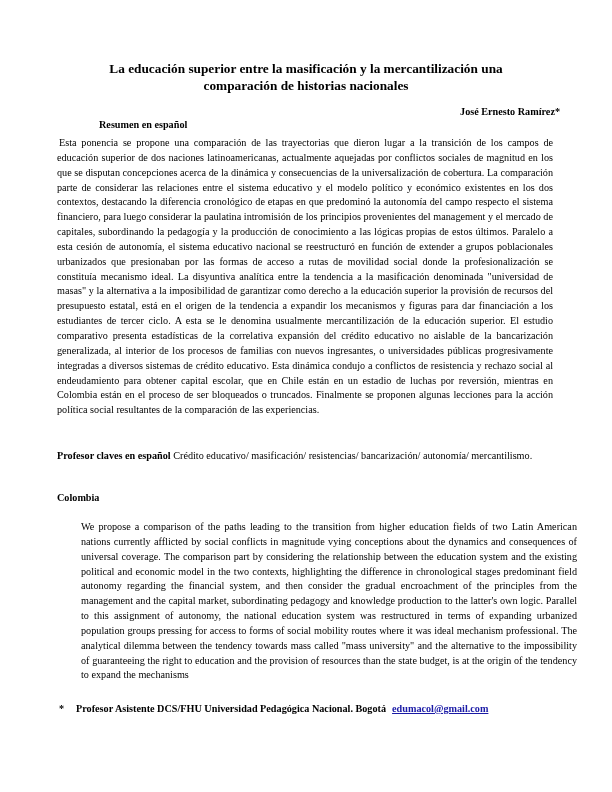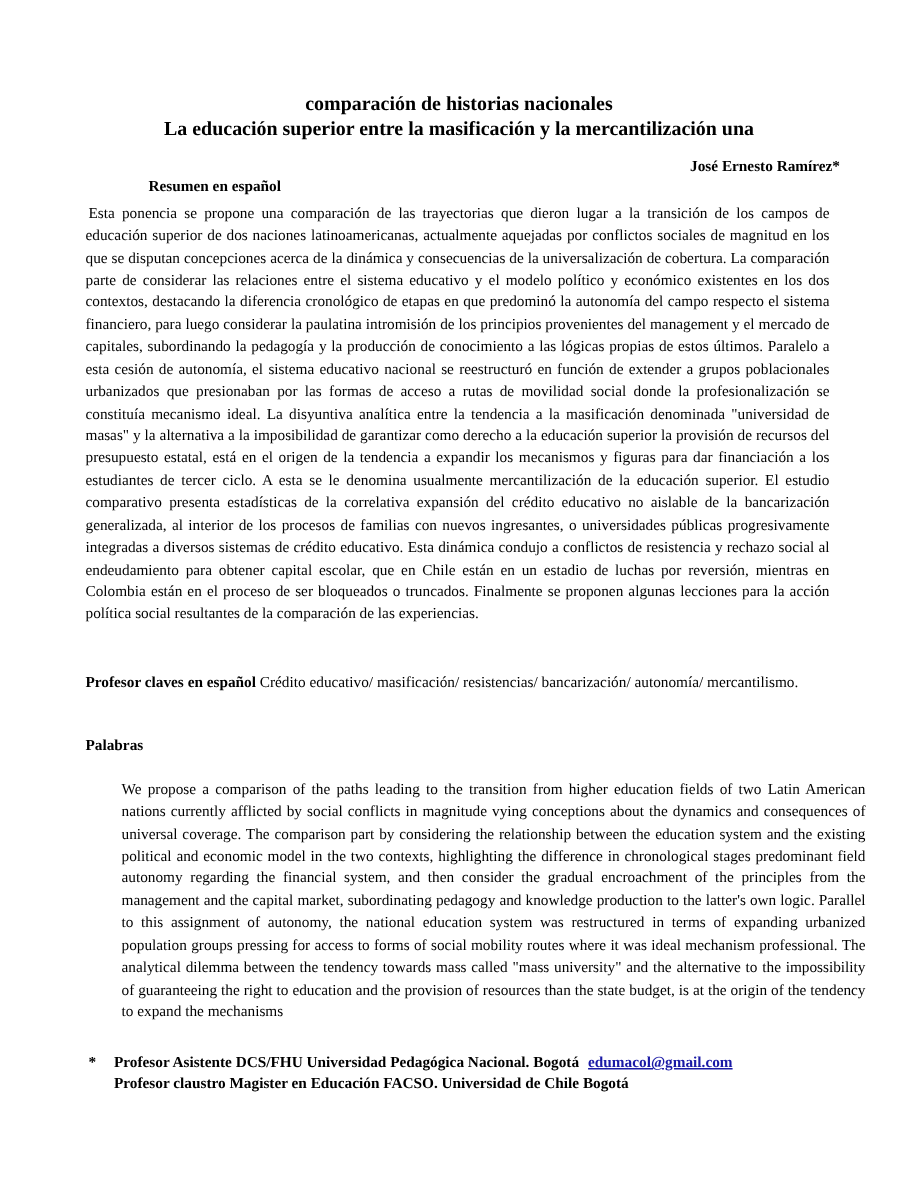--- a/index.html
+++ b/index.html
@@ -20,31 +20,30 @@
   .footnote { position: absolute; left: 59px; top: 702px; font-size: 10.2px; font-weight: bold; line-height: 14px; }
   .footnote .line2 { padding-left: 17px; display: block; }
   .footnote a { color: #1a1aa6; text-decoration: underline; font-weight: bold; margin-left: 6px; text-align: center; }
   .star { display: inline-block; width: 17px; }
 </style>
 </head>
 <body>
 
 <div class="page">
   <div class="title">
+    <div>La educación superior entre la masificación y la mercantilización una</div>
     <div>comparación de historias nacionales</div>
-    <div>La educación superior entre la masificación y la mercantilización una</div>
   </div>
 
   <div class="author">José Ernesto Ramírez*</div>
 
   <div class="abstract-heading">Resumen en español</div>
   <div class="body" id="abstract-es">Esta ponencia se propone una comparación de las trayectorias que dieron lugar a la transición de los campos de educación superior de dos naciones latinoamericanas, actualmente aquejadas por conflictos sociales de magnitud en los que se disputan concepciones acerca de la dinámica y consecuencias de la universalización de cobertura. La comparación parte de considerar las relaciones entre el sistema educativo y el modelo político y económico existentes en los dos contextos, destacando la diferencia cronológico de etapas en que predominó la autonomía del campo respecto el sistema financiero, para luego considerar la paulatina intromisión de los principios provenientes del management y el mercado de capitales, subordinando la pedagogía y la producción de conocimiento a las lógicas propias de estos últimos. Paralelo a esta cesión de autonomía, el sistema educativo nacional se reestructuró en función de extender a grupos poblacionales urbanizados que presionaban por las formas de acceso a rutas de movilidad social donde la profesionalización se constituía mecanismo ideal. La disyuntiva analítica entre la tendencia a la masificación denominada "universidad de masas" y la alternativa a la imposibilidad de garantizar como derecho a la educación superior la provisión de recursos del presupuesto estatal, está en el origen de la tendencia a expandir los mecanismos y figuras para dar financiación a los estudiantes de tercer ciclo. A esta se le denomina usualmente mercantilización de la educación superior. El estudio comparativo presenta estadísticas de la correlativa expansión del crédito educativo no aislable de la bancarización generalizada, al interior de los procesos de familias con nuevos ingresantes, o universidades públicas progresivamente integradas a diversos sistemas de crédito educativo. Esta dinámica condujo a conflictos de resistencia y rechazo social al endeudamiento para obtener capital escolar, que en Chile están en un estadio de luchas por reversión, mientras en Colombia están en el proceso de ser bloqueados o truncados. Finalmente se proponen algunas lecciones para la acción política social resultantes de la comparación de las experiencias.</div>
 
   <div class="body" id="keywords"><span class="heading">Profesor claves en español</span><span> Crédito educativo/ masificación/ resistencias/ bancarización/ autonomía/ mercantilismo.</span></div>
 
-  <div id="summary-heading">Palabras</div>
+  <div id="summary-heading">Colombia</div>
   <div class="body" id="summary-en">We propose a comparison of the paths leading to the transition from higher education fields of two Latin American nations currently afflicted by social conflicts in magnitude vying conceptions about the dynamics and consequences of universal coverage. The comparison part by considering the relationship between the education system and the existing political and economic model in the two contexts, highlighting the difference in chronological stages predominant field autonomy regarding the financial system, and then consider the gradual encroachment of the principles from the management and the capital market, subordinating pedagogy and knowledge production to the latter's own logic. Parallel to this assignment of autonomy, the national education system was restructured in terms of expanding urbanized population groups pressing for access to forms of social mobility routes where it was ideal mechanism professional. The analytical dilemma between the tendency towards mass called "mass university" and the alternative to the impossibility of guaranteeing the right to education and the provision of resources than the state budget, is at the origin of the tendency to expand the mechanisms</div>
 
   <div class="footnote">
     <span class="star">*</span><span>Profesor Asistente DCS/FHU Universidad Pedagógica Nacional. Bogotá</span><a>edumacol@gmail.com</a>
-    <span class="line2">Profesor claustro Magister en Educación FACSO. Universidad de Chile Bogotá</span>
   </div>
 </div>
 
 </body></html>

